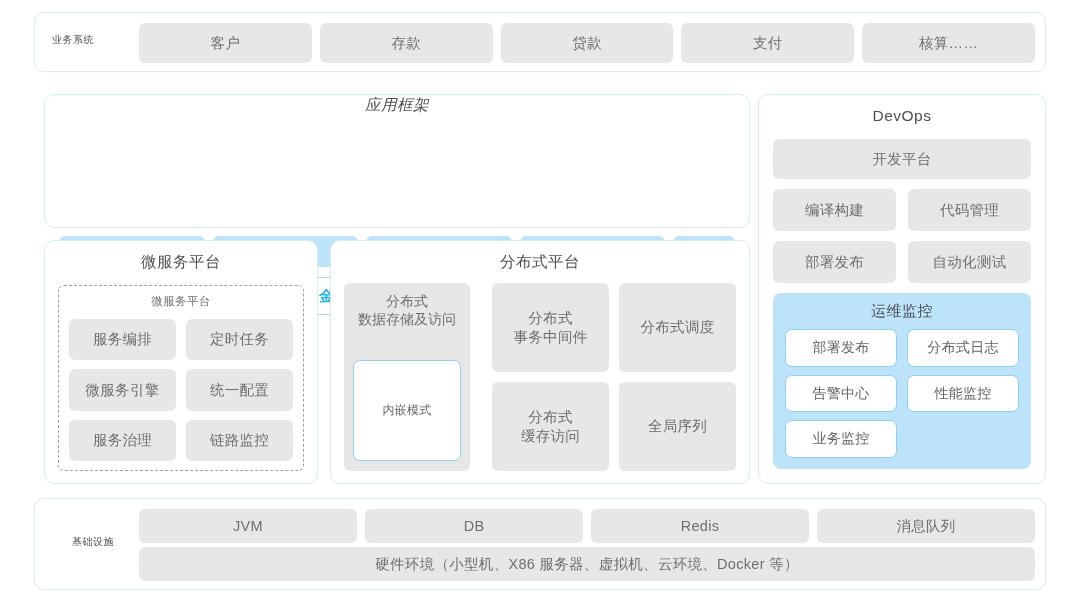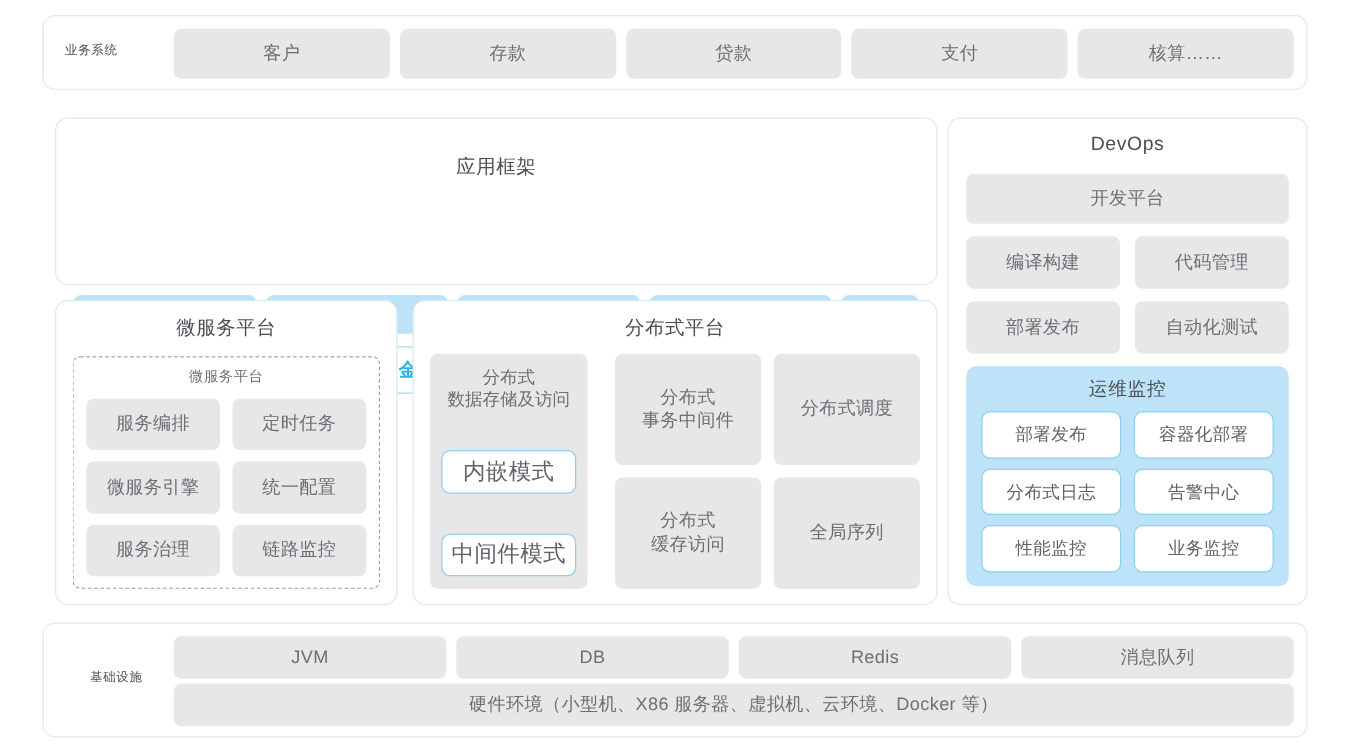--- a/index.html
+++ b/index.html
@@ -64,21 +64,21 @@
     position: absolute; left: 17px; top: 20px; width: 82px; text-align: left;
   }
   .biz-track {
     position: absolute; left: 104px; top: 10px; right: 10px; height: 40px;
     display: flex; gap: 8px;
   }
   .biz-track .chip { flex: 1 1 0; text-align: center; }
 
   
   #panel-appframe { left: 44px; top: 94px; width: 706px; height: 134px; }
-  #panel-appframe .section-title { margin-top: 28px; }
+  #panel-appframe .section-title { margin-top: 0; font-style: italic; }
   .appframe-track {
     position: absolute; left: 14px; top: 141px; right: 14px; height: 31px;
     display: flex; gap: 8px;
   }
   .appframe-track .chip { flex: 1 1 0; font-size: 14px; }
   .appframe-track .chip.ellipsis { flex: 0 0 62px; letter-spacing: 2px; padding-bottom: 5px; }
   .appframe-base {
     position: absolute; left: 14px; top: 182px; right: 14px; height: 38px;
     background: #ffffff; border: 1px solid #a8dcea; border-radius: 7px;
     display: flex; align-items: center; justify-content: center;
@@ -106,21 +106,21 @@
   #panel-dist { left: 330px; top: 240px; width: 420px; height: 244px; }
   #panel-dist .section-title { margin-top: 11px; }
   .dist-body {
     position: absolute; left: 13px; right: 13px; top: 42px; bottom: 12px;
     display: flex; gap: 22px;
   }
   .dist-col-a { flex: 0 0 126px; background: #e7e7e7; border-radius: 6px; padding: 9px 9px 10px 9px;
                 display: flex; flex-direction: column; }
   .dist-col-a-title { text-align: center; color: #6b6f73; font-size: 14px; line-height: 1.3;
                       white-space: pre-line; margin-bottom: 8px; }
-  .dist-col-a .chip-white-blue { flex: 1 1 0; margin-bottom: 8px; font-size: 18px; margin-top: 24px; }
+  .dist-col-a .chip-white-blue { flex: 1 1 0; margin-bottom: 8px; font-size: 12px; margin-top: 24px; }
   .dist-col-a .chip-white-blue:last-child { margin-bottom: 0; }
   .dist-grid {
     flex: 1 1 auto; display: grid;
     grid-template-columns: 1fr 1fr; grid-template-rows: 1fr 1fr; gap: 10px;
   }
 
   
   #panel-devops { left: 758px; top: 94px; width: 288px; height: 390px; }
   #panel-devops .section-title { margin-top: 12px; }
   .devops-platform {
@@ -201,21 +201,20 @@
     </div>
   </div>
 
   <div class="panel" id="panel-dist">
     <div class="section-title">分布式平台</div>
     <div class="dist-body">
       <div class="dist-col-a">
         <div class="dist-col-a-title">分布式
 数据存储及访问</div>
         <div class="chip chip-white-blue">内嵌模式</div>
-        <div class="chip chip-white-blue">中间件模式</div>
       </div>
       <div class="dist-grid">
         <div class="chip chip-gray">分布式
 事务中间件</div>
         <div class="chip chip-gray">分布式调度</div>
         <div class="chip chip-gray">分布式
 缓存访问</div>
         <div class="chip chip-gray">全局序列</div>
       </div>
     </div>
@@ -227,21 +226,20 @@
     <div class="devops-grid">
       <div class="chip chip-gray">编译构建</div>
       <div class="chip chip-gray">代码管理</div>
       <div class="chip chip-gray">部署发布</div>
       <div class="chip chip-gray">自动化测试</div>
     </div>
     <div class="ops-box">
       <div class="ops-title">运维监控</div>
       <div class="ops-grid">
         <div class="chip chip-white-blue">部署发布</div>
-        <div class="chip chip-white-blue">容器化部署</div>
         <div class="chip chip-white-blue">分布式日志</div>
         <div class="chip chip-white-blue">告警中心</div>
         <div class="chip chip-white-blue">性能监控</div>
         <div class="chip chip-white-blue">业务监控</div>
       </div>
     </div>
   </div>
 
   <div class="panel" id="row-infra">
     <div class="side-label">基础设施</div>

